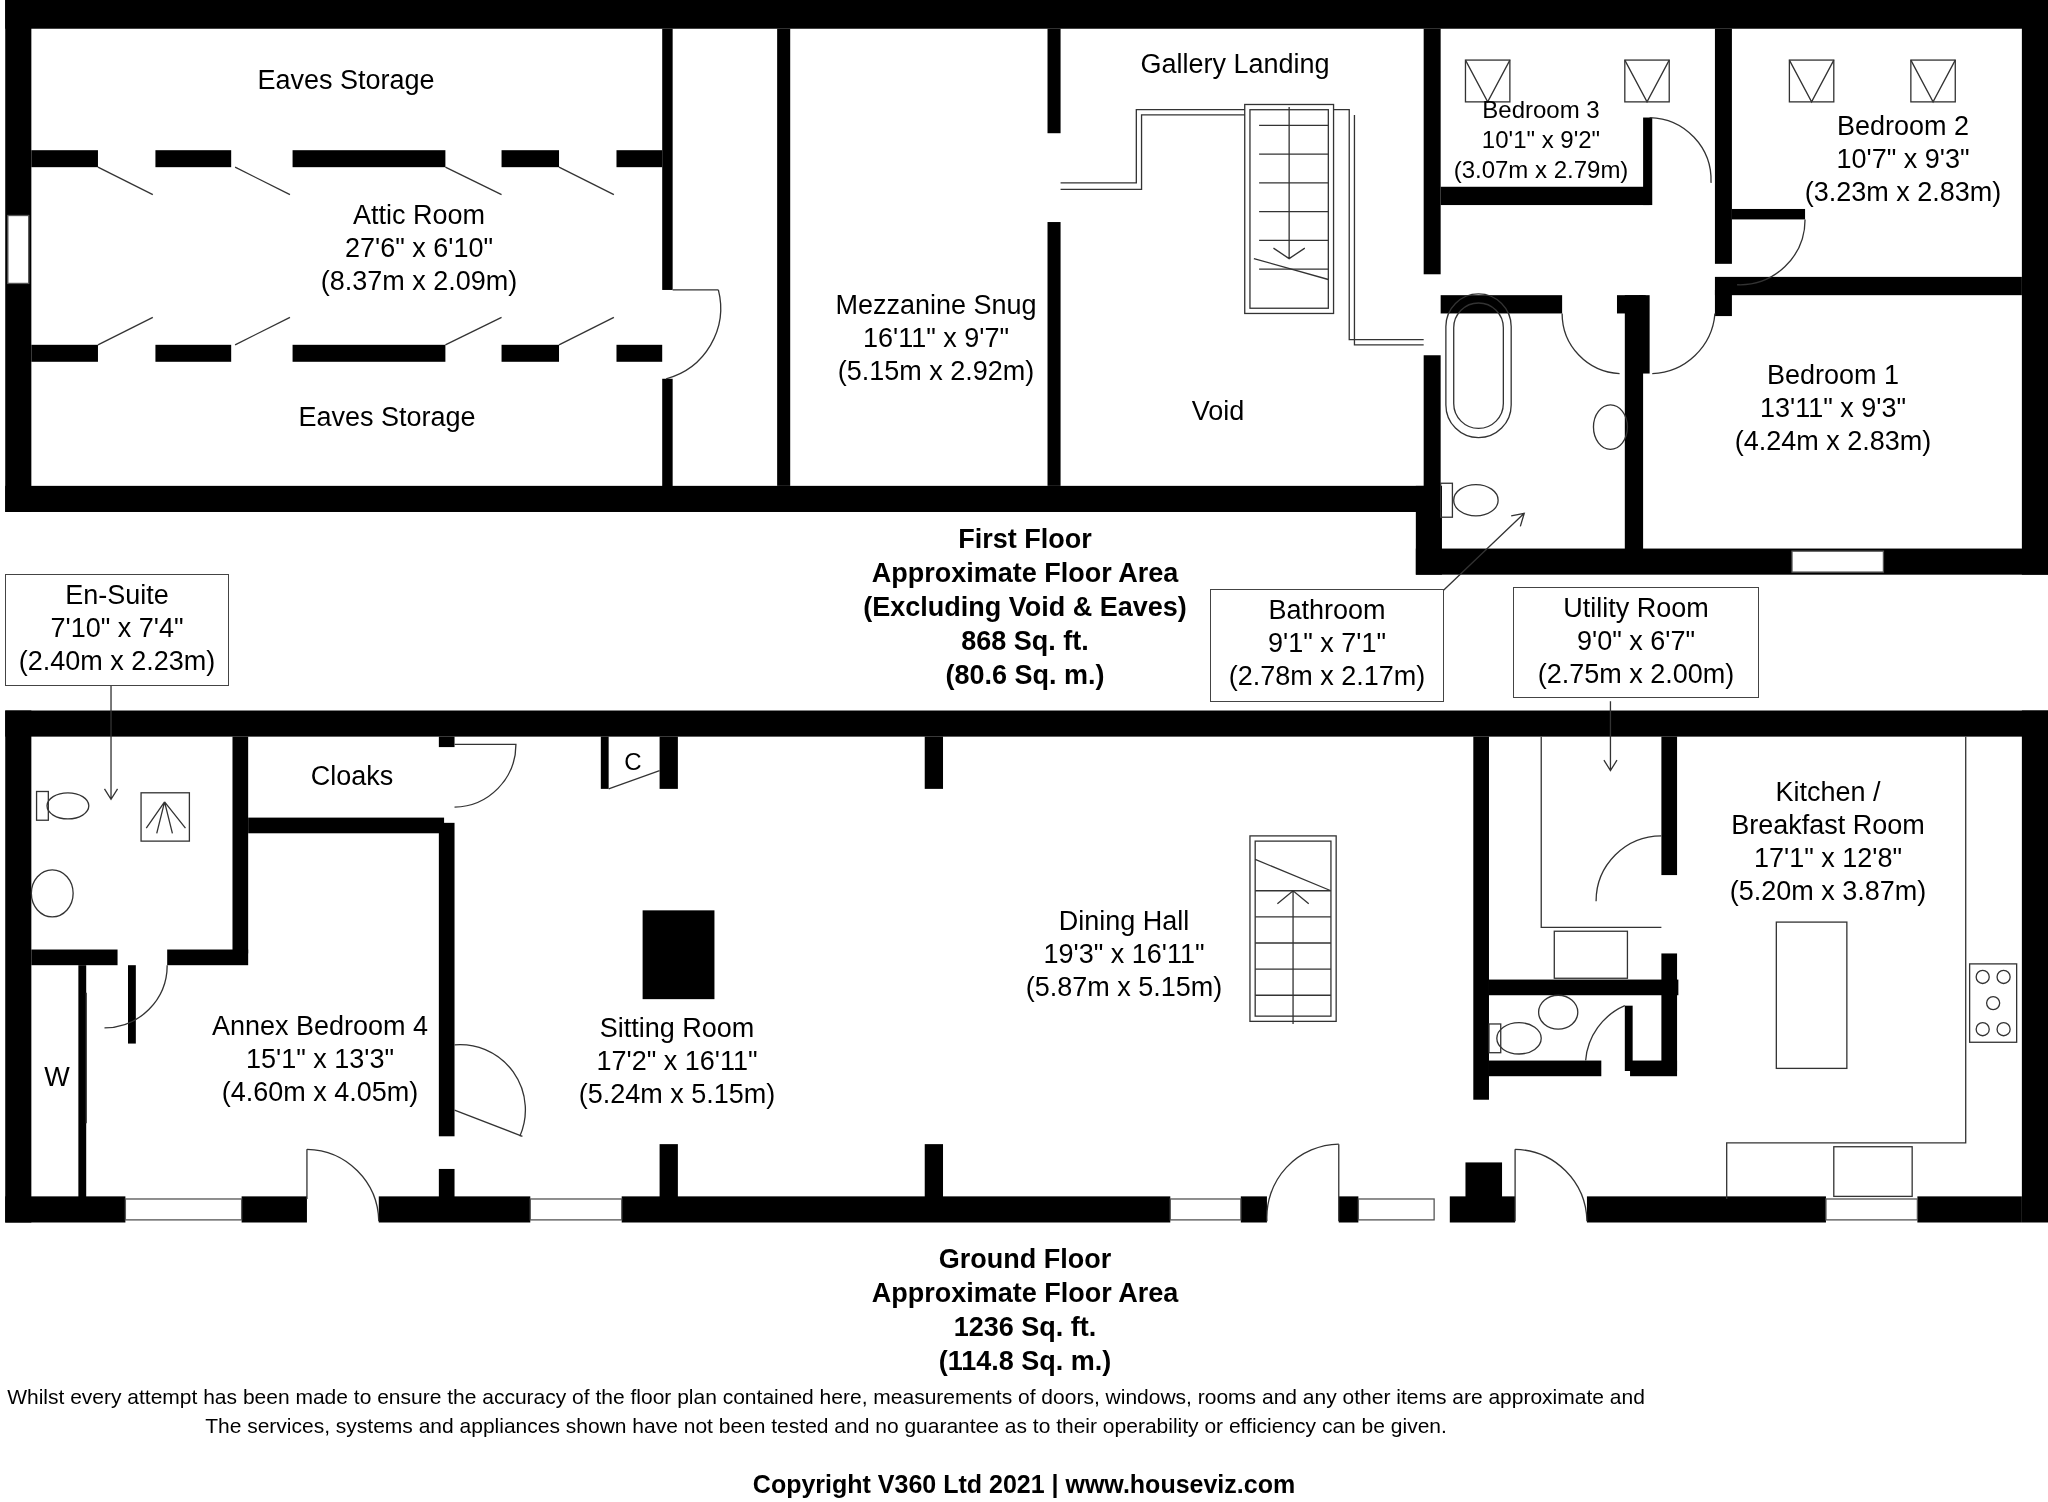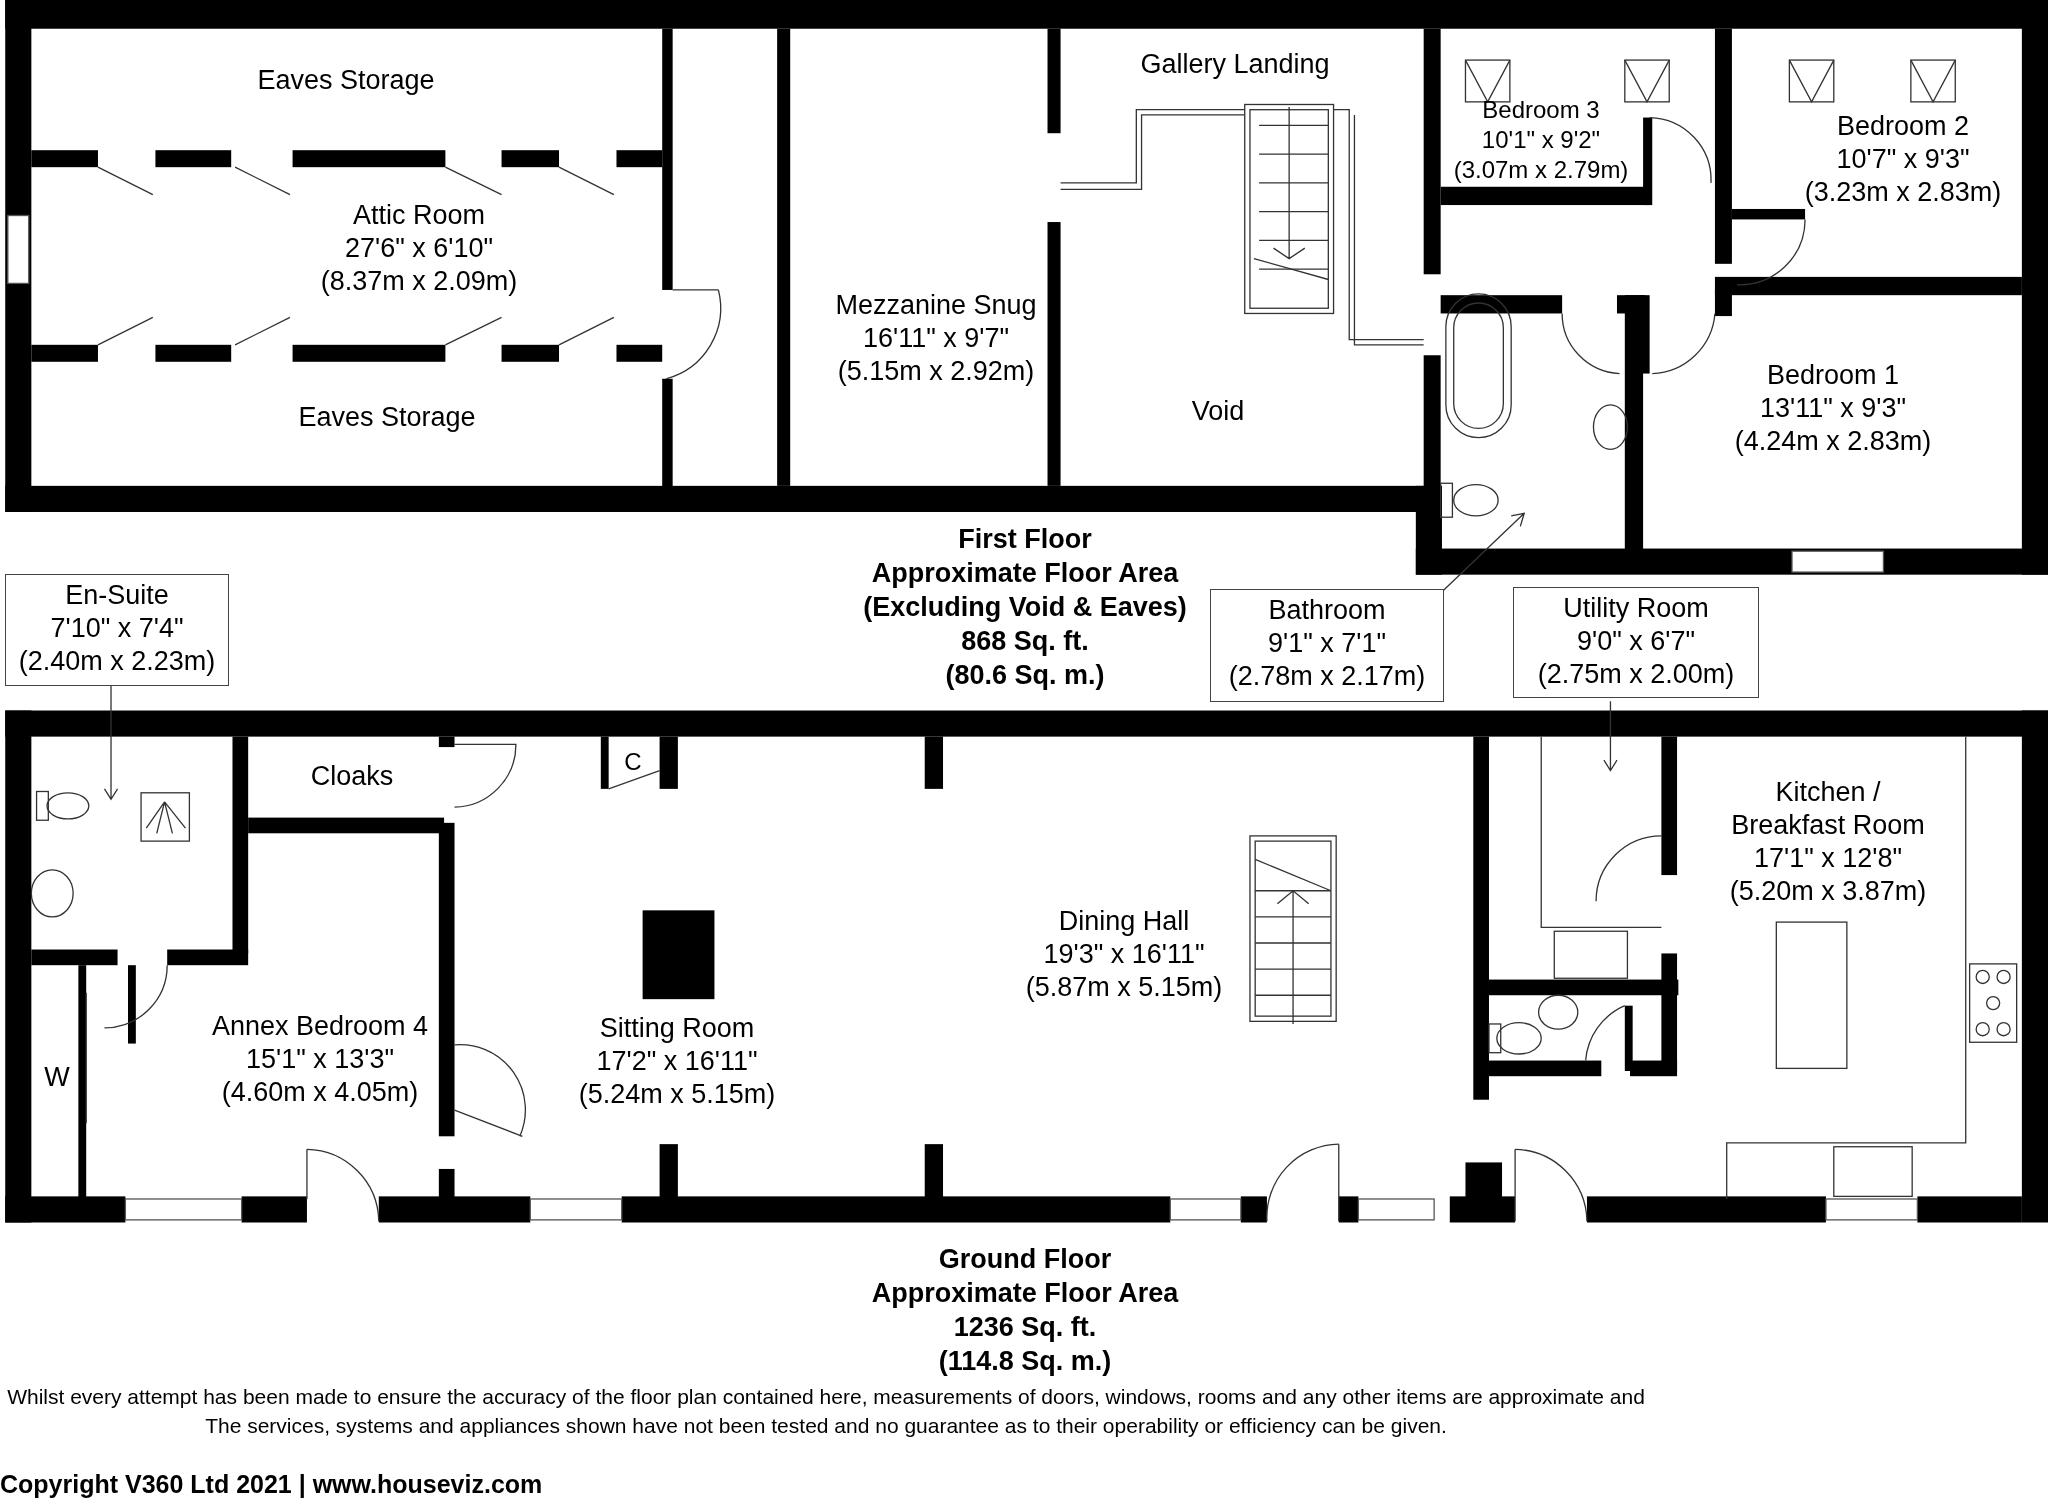--- a/index.html
+++ b/index.html
@@ -3,21 +3,21 @@
 <meta charset="utf-8">
 <style>
   html, body { margin:0; padding:0; background:#ffffff; }
   body { width:2048px; height:1502px; position:relative; overflow:hidden; font-family:"Liberation Sans", sans-serif; color:#000; }
   #plan { position:absolute; left:0; top:0; width:2048px; height:1502px; }
   .lbl { position:absolute; text-align:center; font-family:"Liberation Sans", sans-serif; font-size:27px; line-height:33px; color:#000; white-space:nowrap; transform:translateX(-50%); }
   .lbl div { display:block; }
   .box { position:absolute; border:1.5px solid #444; background:#fff; text-align:center; font-size:27px; line-height:33px; white-space:nowrap; box-sizing:border-box; padding-top:4px; }
   .area { position:absolute; text-align:center; font-weight:bold; font-size:27px; line-height:34px; white-space:nowrap; transform:translateX(-50%); }
   .disclaimer { position:absolute; left:0; width:1652px; top:1382px; text-align:center; font-size:21px; line-height:29px; }
-  .copyright { position:absolute; left:0; width:2048px; top:1470px; font-weight:bold; font-size:25px; }
+  .copyright { position:absolute; left:0; width:2048px; top:1470px; text-align:center; font-weight:bold; font-size:25px; }
 </style>
 </head>
 <body>
 
 <svg id="plan" viewBox="0 0 1568 1150" preserveAspectRatio="none" xmlns="http://www.w3.org/2000/svg">
   <g fill="#000">
 
     <rect x="4" y="0" width="1564" height="22"></rect>
     <rect x="4" y="0" width="20" height="392"></rect>
     <rect x="4" y="372" width="1100" height="20"></rect>

